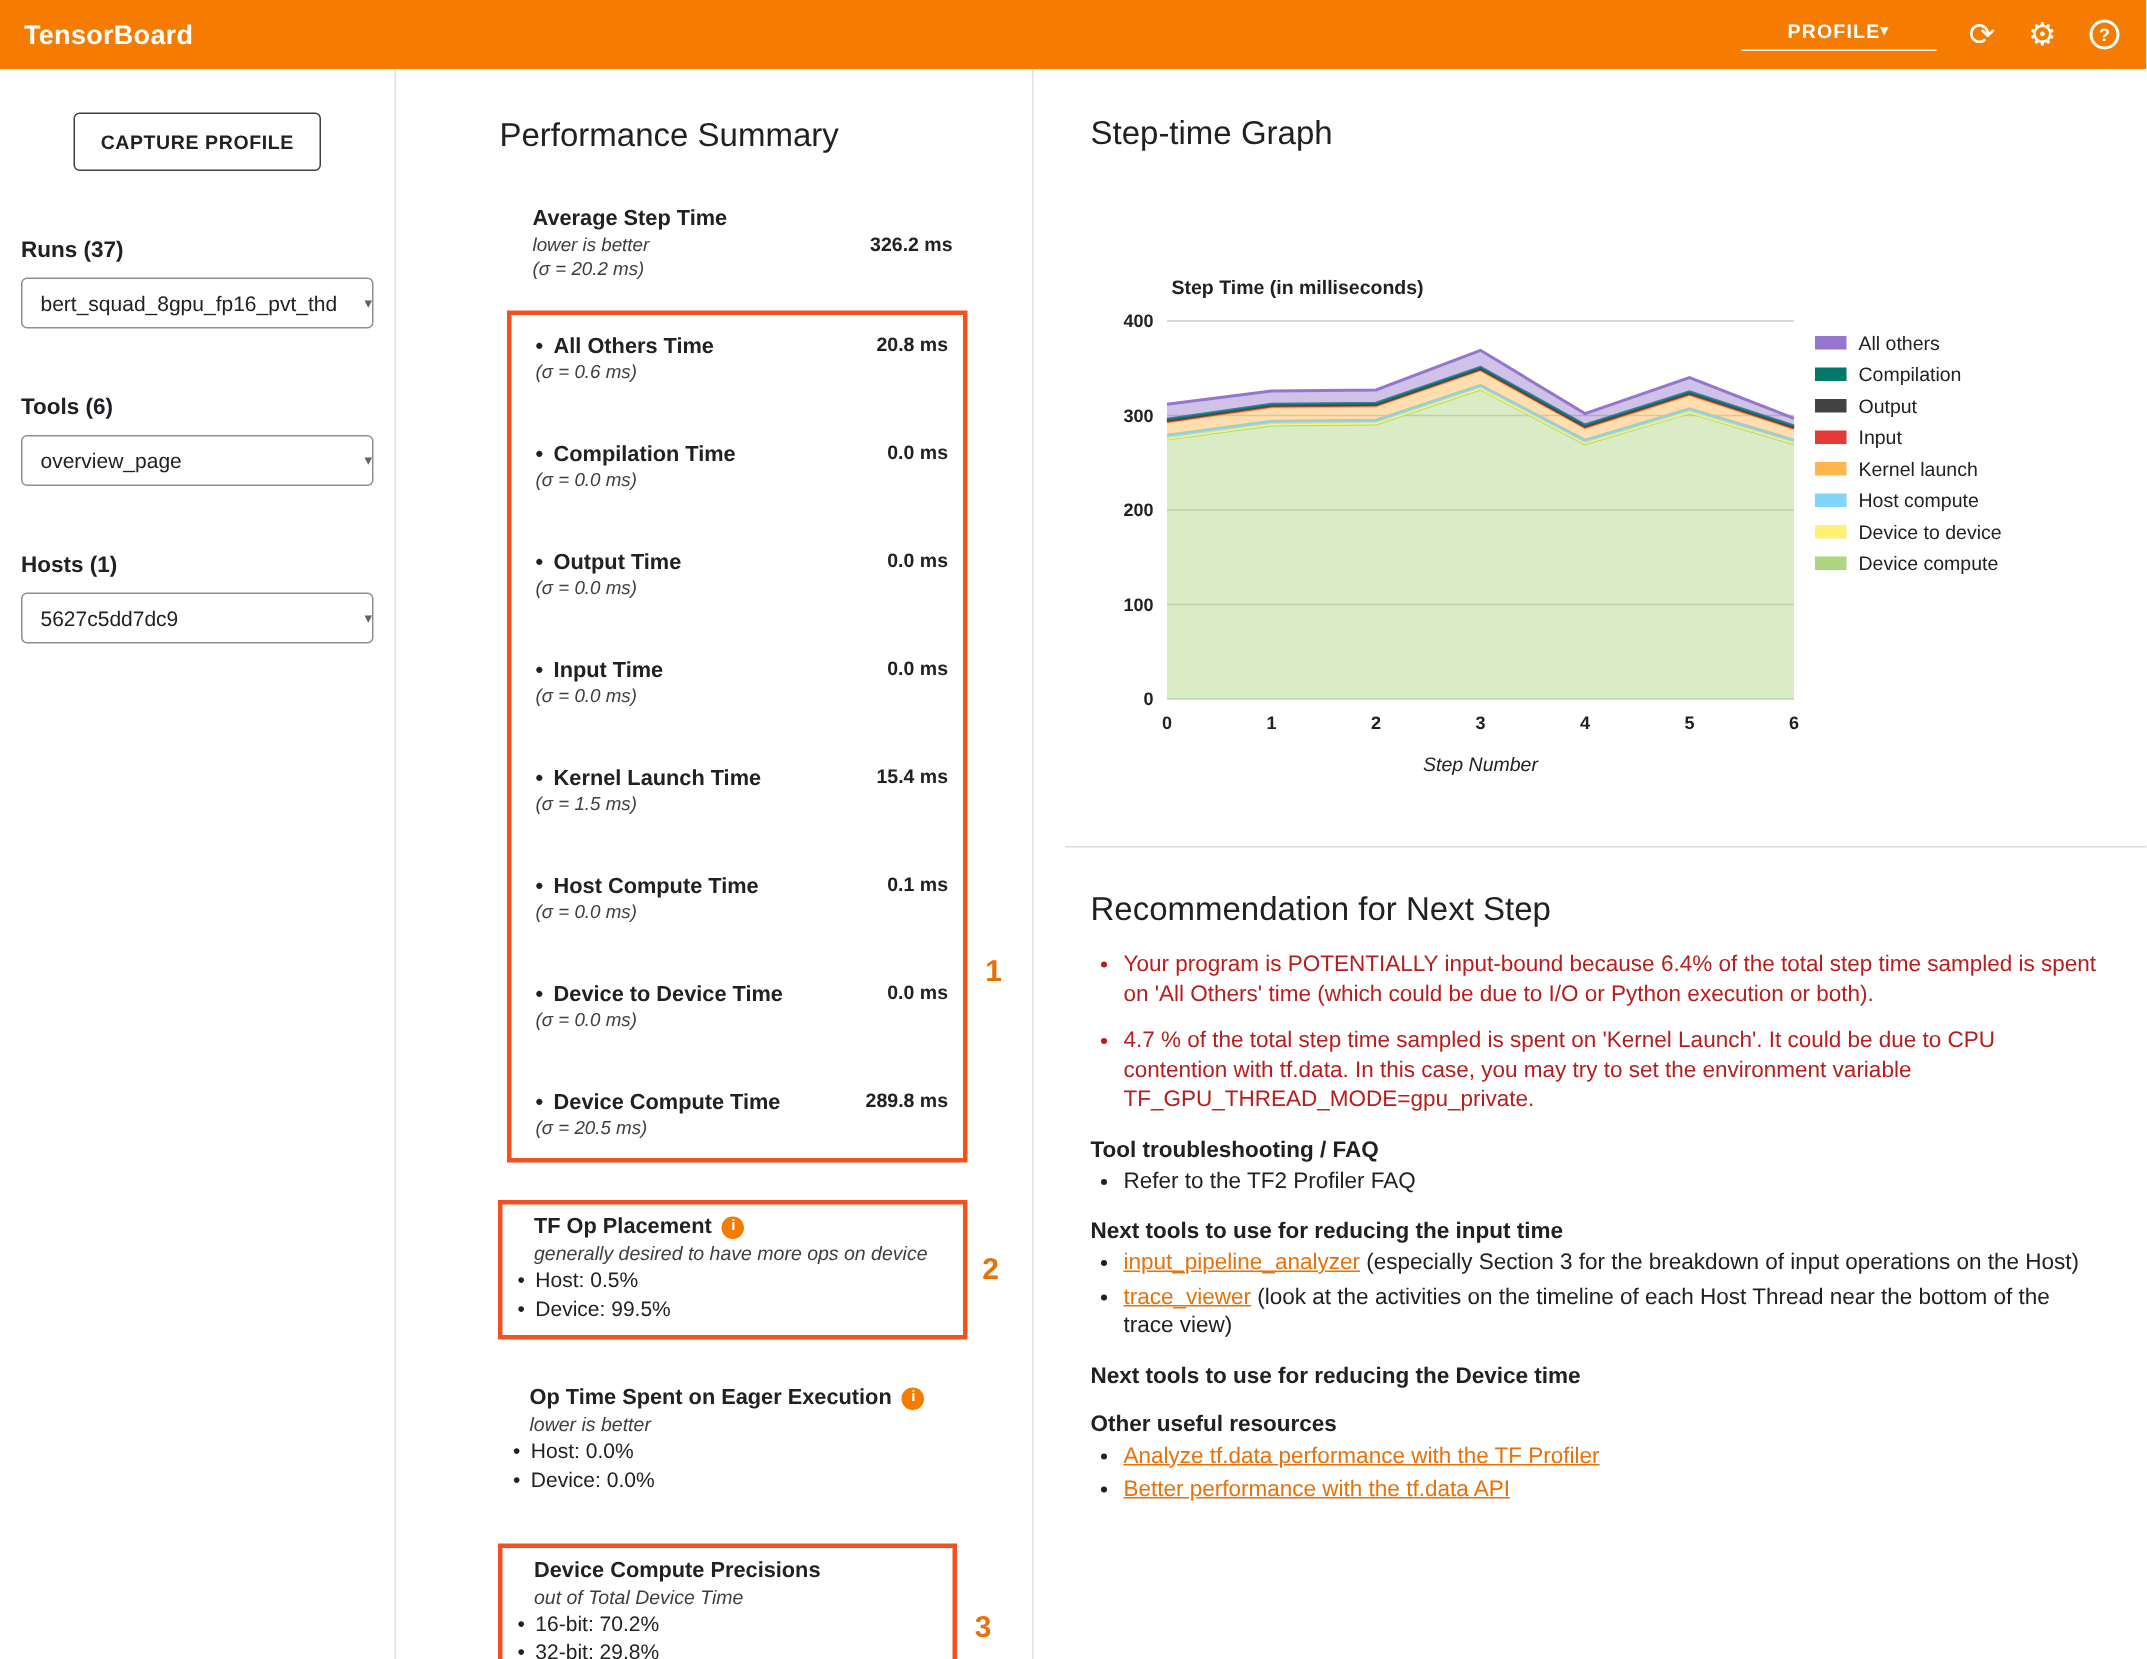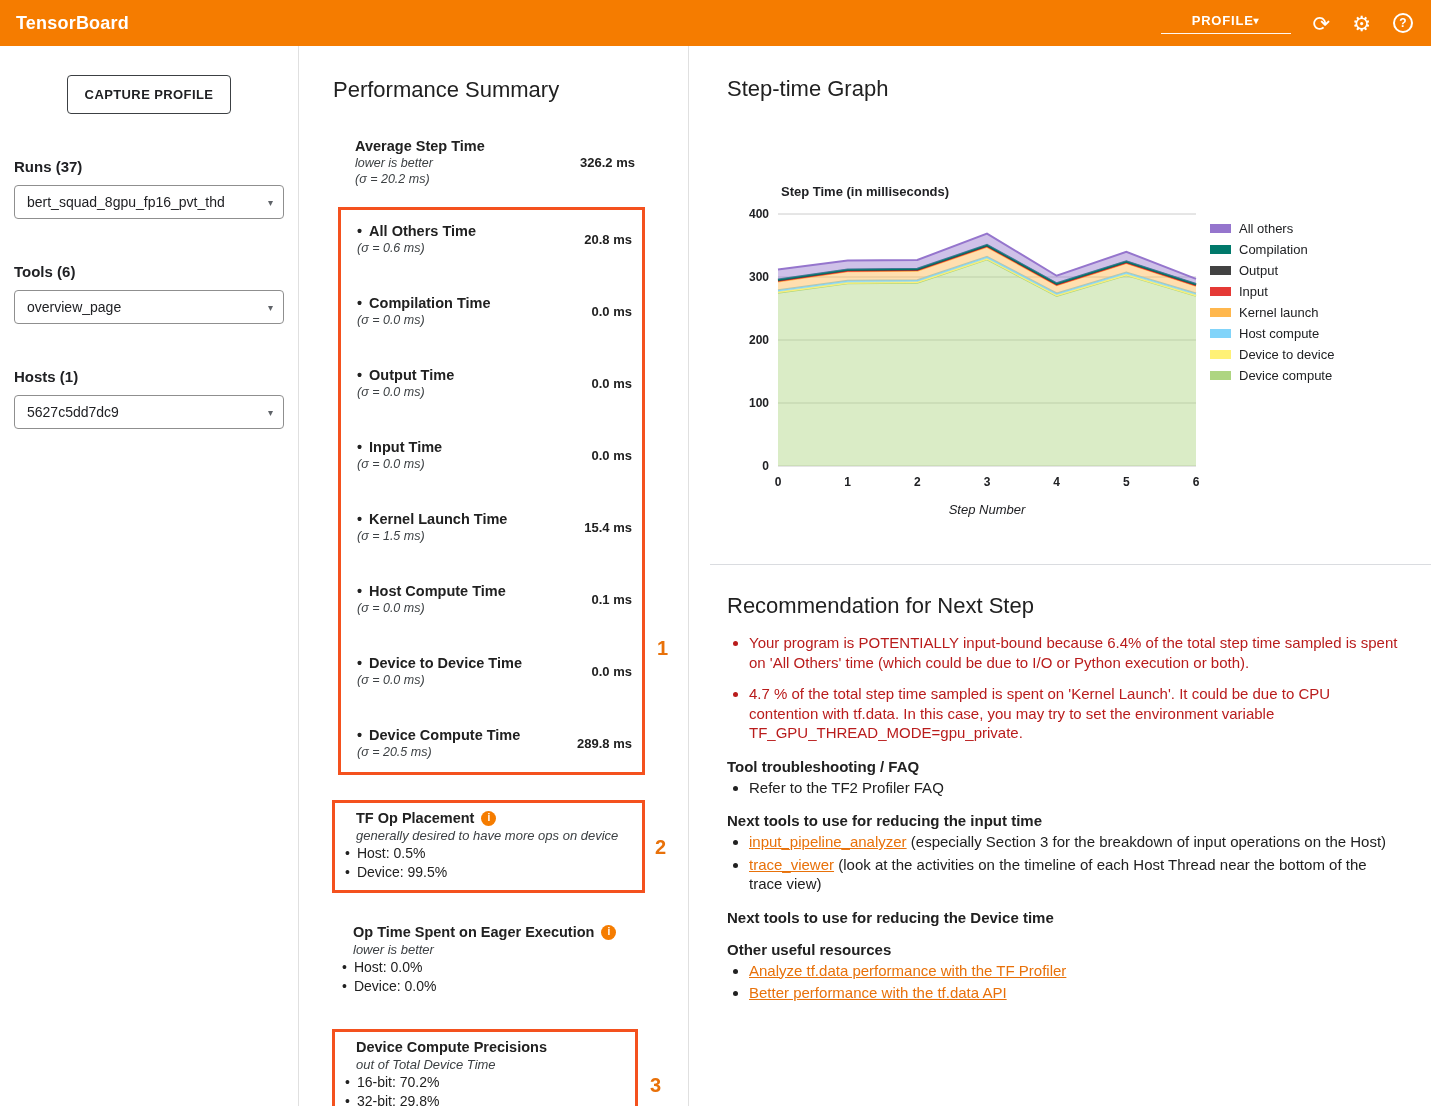--- a/index.html
+++ b/index.html
@@ -27,52 +27,52 @@
   }
   .dash-select .caret{ font-size:10px; }
   .tb-icon{ font-size:21px; line-height:1; cursor:pointer; }
   .help-icon{
     width:20px; height:20px; border:2px solid #fff; border-radius:50%;
     display:flex; align-items:center; justify-content:center;
     font-size:12px; font-weight:700;
   }
   
   .sidebar{
-    position:absolute; left:0; top:46px; width:299px; height:1060px;
+    position:absolute; left:0; top:46px; width:264px; height:1060px;
     border-right:1px solid #e0e0e0; padding:29px 14px 0; background:#fff;
   }
   .capture-btn{
     display:block; margin:0 auto; background:#fff; color:#202124;
     border:1px solid #3c4043; border-radius:4px; padding:11px 17px;
     font-size:13px; font-weight:600; letter-spacing:.4px; cursor:pointer;
     font-family:"Liberation Sans", sans-serif;
   }
   .field{ margin-top:44px; }
   .field-label{ font-size:15px; font-weight:600; color:#202124; }
   .selectbox{
     margin-top:10px; height:34px; border:1px solid #8f8f8f; border-radius:4px;
     display:flex; align-items:center; justify-content:space-between;
-    padding:0 10px 0 12px; font-size:14px; color:#202124; cursor:pointer;
+    padding:0 0 0 12px; font-size:14px; color:#202124; cursor:pointer;
   }
   .selectbox .caret{ color:#5f6368; font-size:10px; }
   
   .mid{
     position:absolute; left:312px; top:46px; width:377px; height:1060px;
     border-right:1px solid #e0e0e0; background:#fff; overflow:hidden;
   }
   h1.sec-title{ font-size:22px; font-weight:500; color:#212121; margin:0; }
   .mid h1.sec-title{ margin:31px 0 0 21px; }
   .avg-row{ margin:34px 0 0 43px; width:280px; display:flex;
             justify-content:space-between; align-items:center; }
   .b-name{ font-size:14.5px; font-weight:700; color:#212121; line-height:18px; }
   .b-sigma{ font-size:12.5px; font-style:italic; color:#3c4043; line-height:16px; }
   .b-val{ font-size:13px; font-weight:700; color:#212121; white-space:nowrap; }
   .redbox{ border:3px solid var(--annot-box); position:relative; }
   .box1{ margin:20px 0 0 26px; width:307px; padding:12px 10px 12px 16px; }
-  .b-row{ display:flex; justify-content:space-between; align-items:center;
+  .b-row{ display:flex; justify-content:space-between; 
           margin-bottom:38px; }
   .b-row:last-child{ margin-bottom:0; }
   .b-row .bullet{ margin-right:7px; }
   .annot{ position:absolute; font-size:20px; font-weight:700;
           color:var(--annot-num); }
   .box1 .annot{ right:-26px; top:76%; }
   .box2 .annot{ right:-24px; top:50%; transform:translateY(-50%); }
   .box3 .annot{ right:-26px; top:42px; }
   .box2{ margin:25px 0 0 20px; width:313px; padding:6px 10px 8px 6px; }
   .box3{ margin:33px 0 0 20px; width:306px; padding:6px 10px 8px 6px; }

